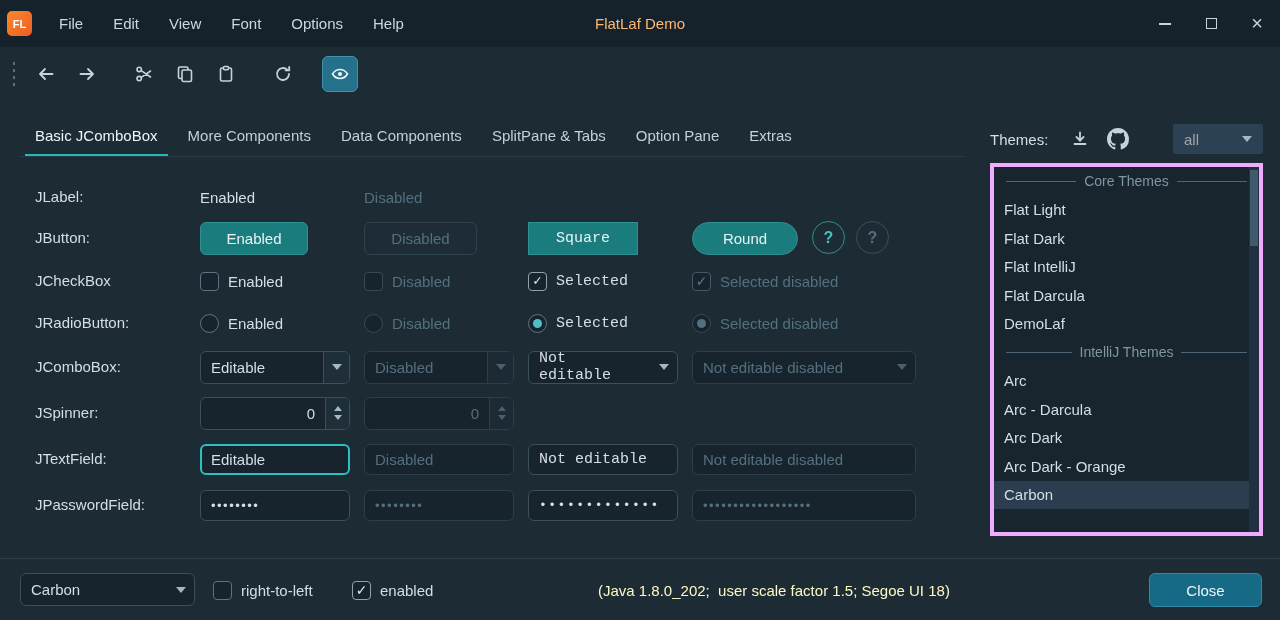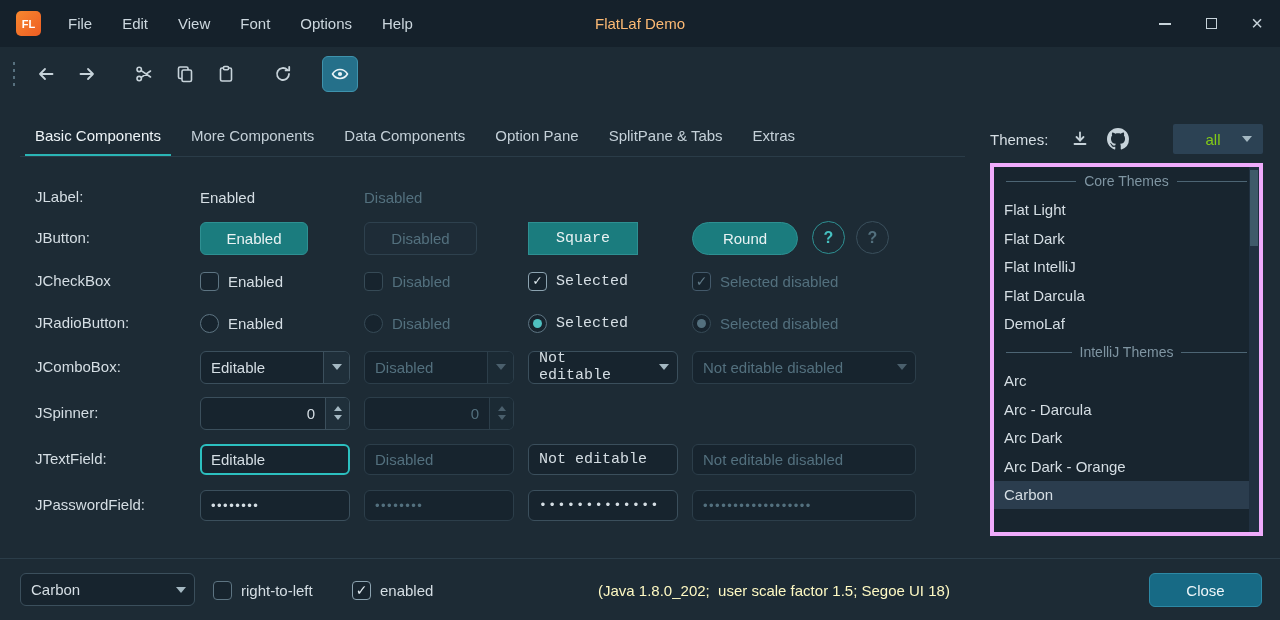--- a/index.html
+++ b/index.html
@@ -4,21 +4,21 @@
 <style>
   * { margin:0; padding:0; box-sizing:border-box; }
   html,body { background:#0c141b; }
   body { font-family:"Liberation Sans","DejaVu Sans",sans-serif; }
 
   #app { position:relative; width:1280px; height:620px; background:#1d2b35;
          color:#d5dee4; font-size:15px; overflow:hidden; }
 
   
   .titlebar { position:absolute; top:0; left:0; right:0; height:47px;
-              background:#15212b; display:flex; align-items:center; padding-left:16px; }
+              background:#15212b; display:flex; align-items:center; padding-left:7px; }
   .app-icon { width:25px; height:25px; border-radius:5px; flex:0 0 25px;
               background:linear-gradient(135deg,#f8882f,#ee5d23); color:#fff;
               font-weight:bold; font-size:11px; display:flex; align-items:center;
               justify-content:center; margin-right:12px; }
   .menubar { display:flex; height:100%; }
   .menu-item { padding:0 15px; display:flex; align-items:center; color:#ccd7de; cursor:default; }
   .wtitle { position:absolute; left:50%; transform:translateX(-50%); color:#fdba74; }
   .win-controls { margin-left:auto; display:flex; height:100%; }
   .win-btn { width:46px; height:100%; display:flex; align-items:center; justify-content:center;
              color:#c7d3da; font-size:20px; }
@@ -44,21 +44,21 @@
                          height:3px; background:#2ab5b5; }
   .tab-sep { position:absolute; top:156px; left:20px; width:945px; height:1px; background:#2a3c48; }
 
   
   .themes-head { position:absolute; top:122px; left:990px; width:273px; height:34px;
                  display:flex; align-items:center; }
   .themes-label { margin-right:16px; }
   .icon-btn { width:32px; height:32px; border:none; background:transparent; border-radius:6px;
               display:flex; align-items:center; justify-content:center; margin-right:6px; }
   .filter-combo { margin-left:auto; width:90px; height:30px; background:#2c4254;
-                  border-radius:2px; display:flex; align-items:center; padding:0 11px; color:#84cc16;text-align:center; }
+                  border-radius:2px; display:flex; align-items:center; padding:0 11px; color:#a3a3a3; }
   .filter-combo .fval { flex:1; }
 
   
   .themes-list { position:absolute; top:163px; left:990px; width:273px; height:373px;
                  background:#18252f; border:4px solid #f0abfc; }
   .t-item { height:28.5px; display:flex; align-items:center; padding-left:10px; color:#d5dee4; }
   .t-item.selected { background:#2b3d4e; }
   .t-sep { height:28.5px; display:flex; align-items:center; gap:8px; color:#7f95a2;
            font-size:14px; padding:0 12px; }
   .t-sep::before, .t-sep::after { content:""; height:1px; background:#4d6574; flex:1; }
@@ -212,25 +212,25 @@
     <span class="gap"></span>
     <button class="tool-btn toggled">
       <svg width="20" height="20" viewBox="0 0 20 20">
           <path d="M2.5 10s2.8-4.5 7.5-4.5S17.5 10 17.5 10 14.7 14.5 10 14.5 2.5 10 2.5 10Z" fill="none" stroke="#e9f3f6" stroke-width="1.6" stroke-linejoin="round"></path>
           <circle cx="10" cy="10" r="2.1" fill="#e9f3f6"></circle>
         </svg>
     </button>
   </div>
 
   <div class="tabbar">
-    <div class="tab selected">Basic Components</div>
+    <div class="tab selected">Basic JComboBox</div>
     <div class="tab">More Components</div>
     <div class="tab">Data Components</div>
+    <div class="tab">SplitPane &amp; Tabs</div>
     <div class="tab">Option Pane</div>
-    <div class="tab">SplitPane &amp; Tabs</div>
     <div class="tab">Extras</div>
   </div>
   <div class="tab-sep"></div>
 
   <div class="themes-head">
     <span class="themes-label">Themes:</span>
     <button class="icon-btn">
       <svg width="20" height="20" viewBox="0 0 20 20">
           <path d="M10 3.5v8" fill="none" stroke="#c7d3da" stroke-width="1.8" stroke-linecap="round"></path>
           <polyline points="6.5,8 10,11.5 13.5,8" fill="none" stroke="#c7d3da" stroke-width="1.8" stroke-linecap="round" stroke-linejoin="round"></polyline>

